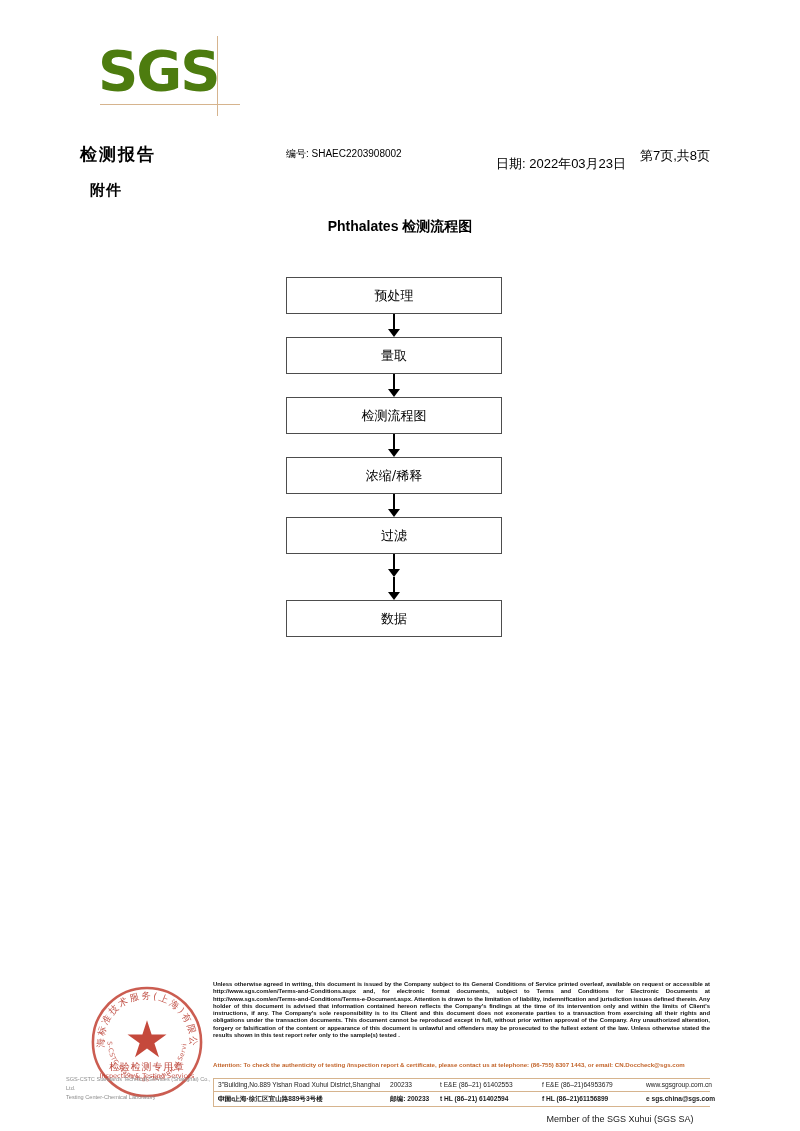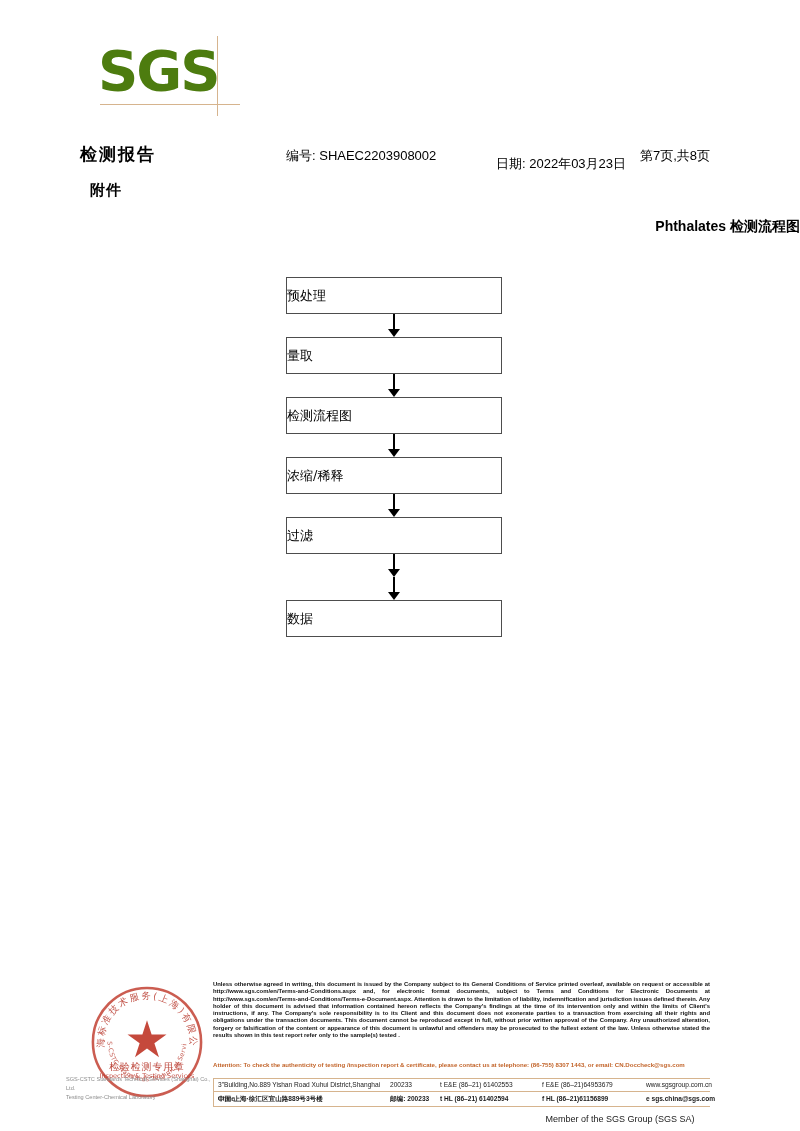--- a/index.html
+++ b/index.html
@@ -62,21 +62,21 @@
     left: 16px;
     top: 0;
     font-size: 17px;
     font-weight: 700;
     letter-spacing: 2px;
   }
   #report-no {
     position: absolute;
     left: 222px;
     top: 4px;
-    font-size: 13px;
+    font-size: 10px;
     white-space: nowrap;
   }
   #report-date {
     position: absolute;
     left: 432px;
     top: 12px;
     font-size: 13px;
     white-space: nowrap;
   }
   #report-page {
@@ -95,38 +95,39 @@
     letter-spacing: 1px;
     padding-left: 26px;
   }
 
   
   #flow-title {
     position: absolute;
     left: 0;
     top: 218px;
     width: 800px;
-    text-align: right;
+    text-align: center;
     font-size: 14px;
     font-weight: 700;
   }
   #flowchart {
     position: absolute;
     left: 286px;
     top: 277px;
     width: 218px;
   }
   .flow-box {
     width: 216px;
     height: 37px;
     border: 1px solid #4d4d4d;
     background: #ffffff;
     box-sizing: border-box;
     display: flex;
     align-items: center;
+    justify-content: center;
     font-size: 13px;
     color: #000;
     font-family: "DejaVu Serif", "Liberation Serif", serif;
   }
   .flow-arrow {
     width: 216px;
     height: 23px;
     position: relative;
   }
   .flow-arrow .shaft {
@@ -366,14 +367,14 @@
   </div>
 
   <div class="addr-row" id="addr-row-cn">
     <span class="addr-c1">中国·上海·徐汇区宜山路889号3号楼</span>
     <span class="addr-c2">邮编: 200233</span>
     <span class="addr-c3">t HL (86–21) 61402594</span>
     <span class="addr-c4">f HL (86–21)61156899</span>
     <span class="addr-c5">e sgs.china@sgs.com</span>
   </div>
 
-  <div id="member-line">Member of the SGS Group (SGS SA)</div>
+  <div id="member-line">Member of the SGS Xuhui (SGS SA)</div>
 </div>
 
 </body></html>

